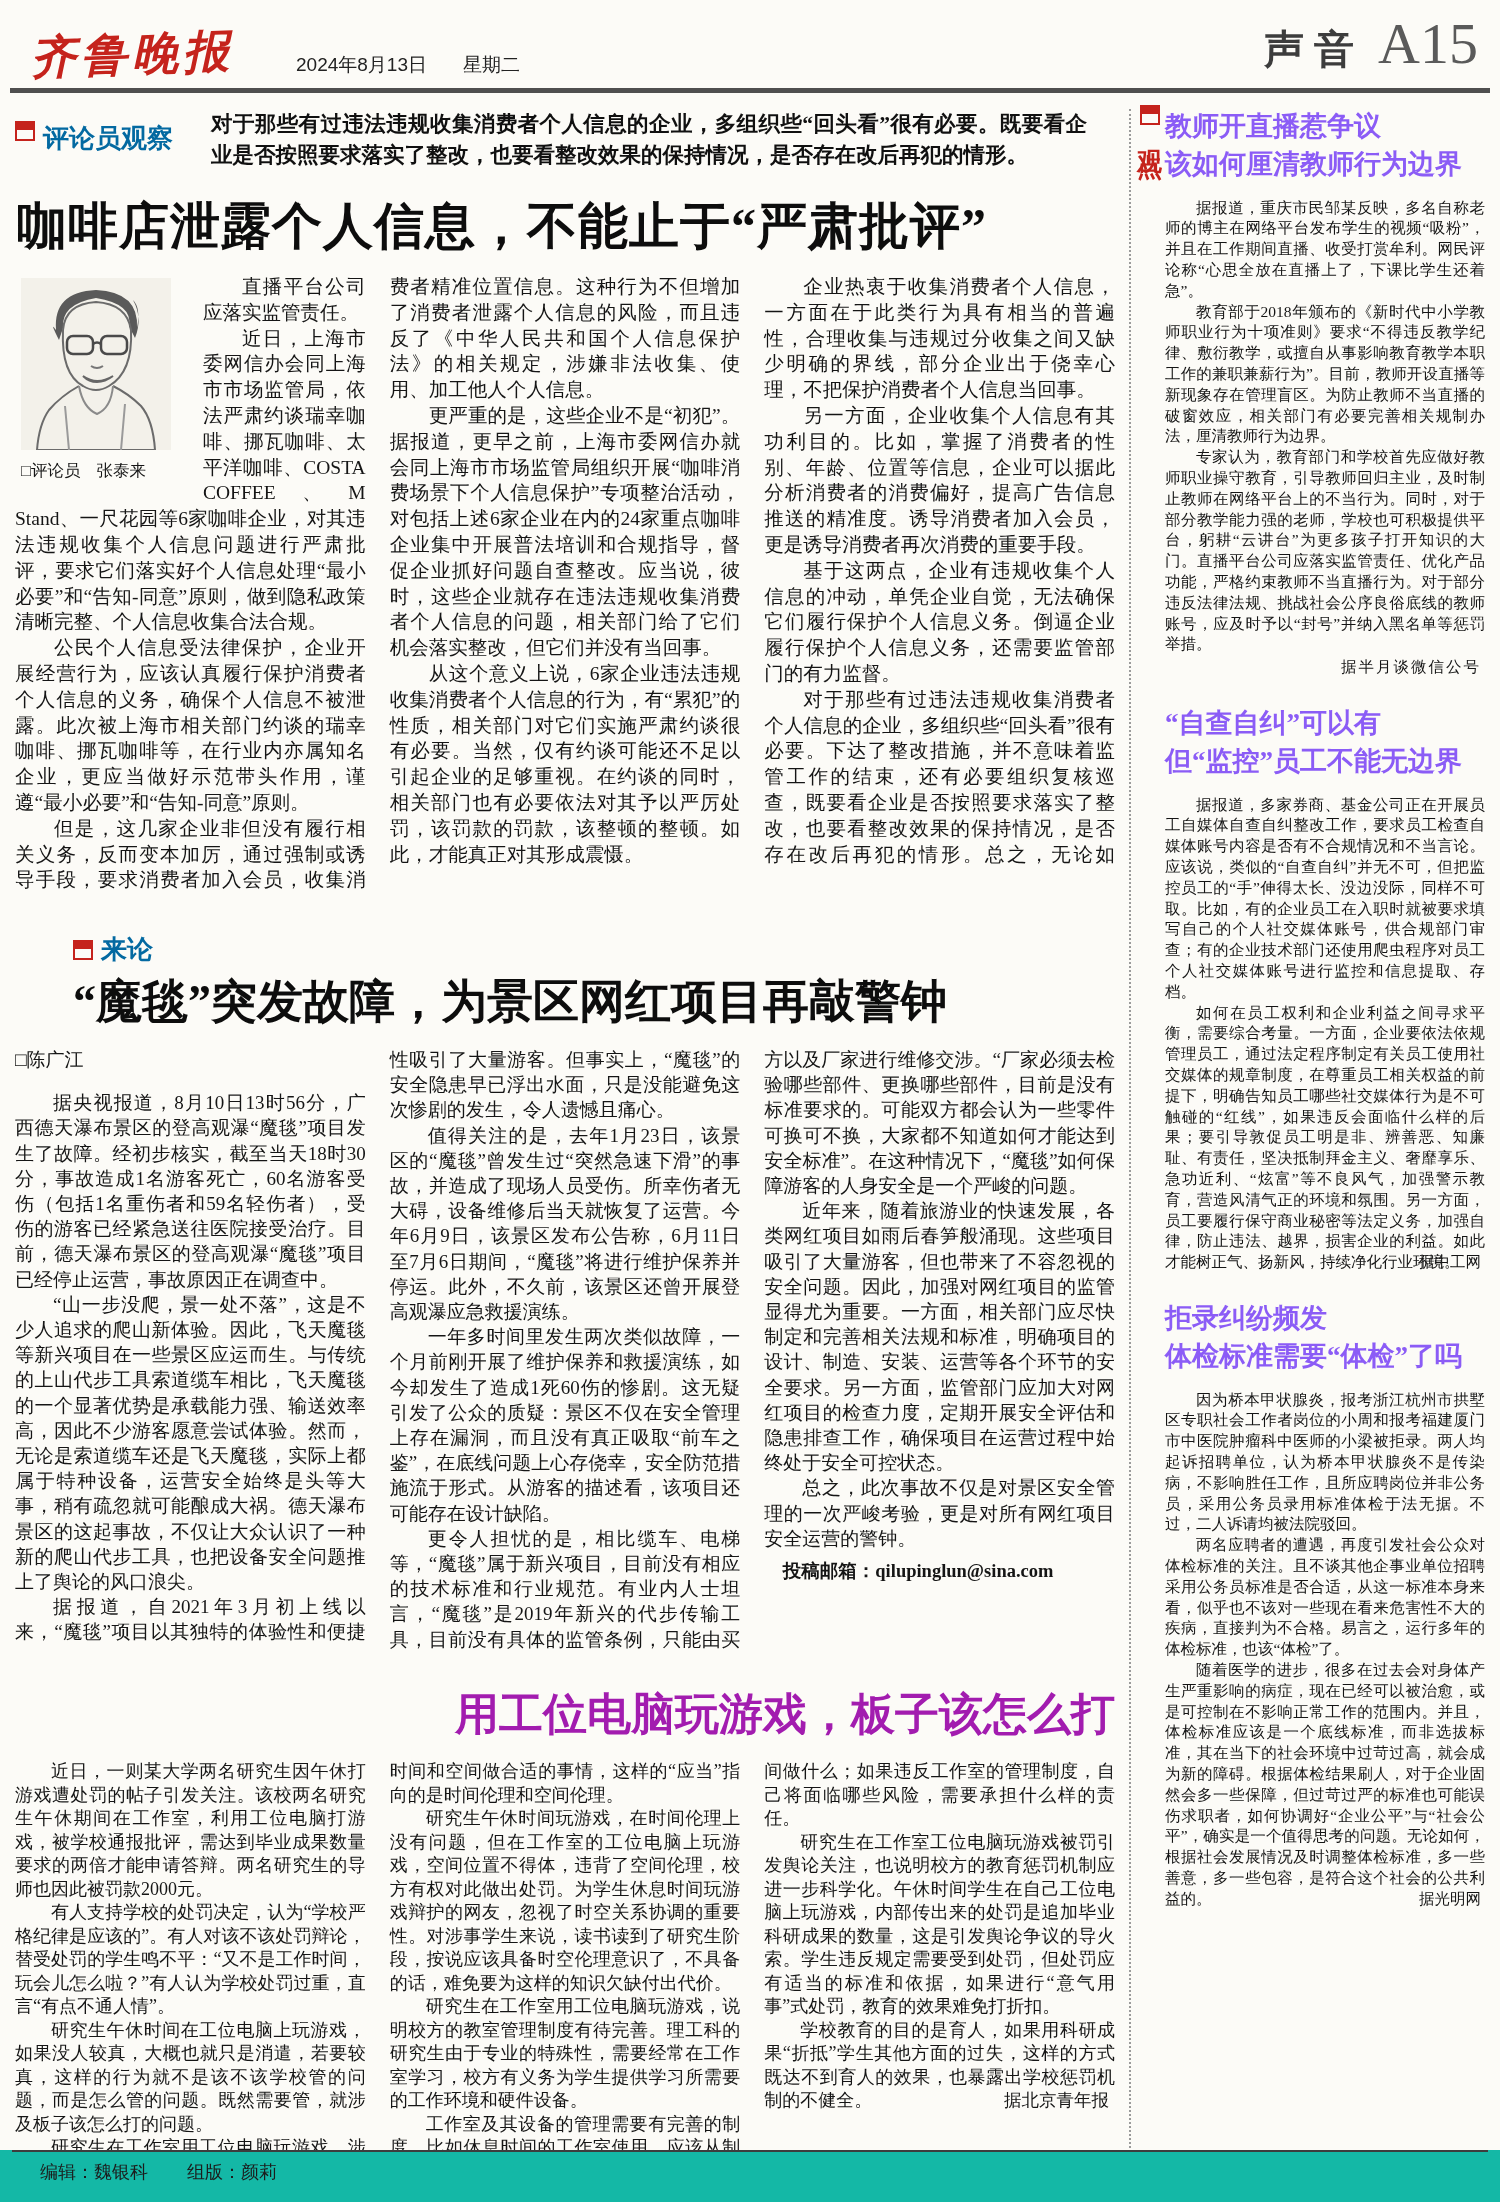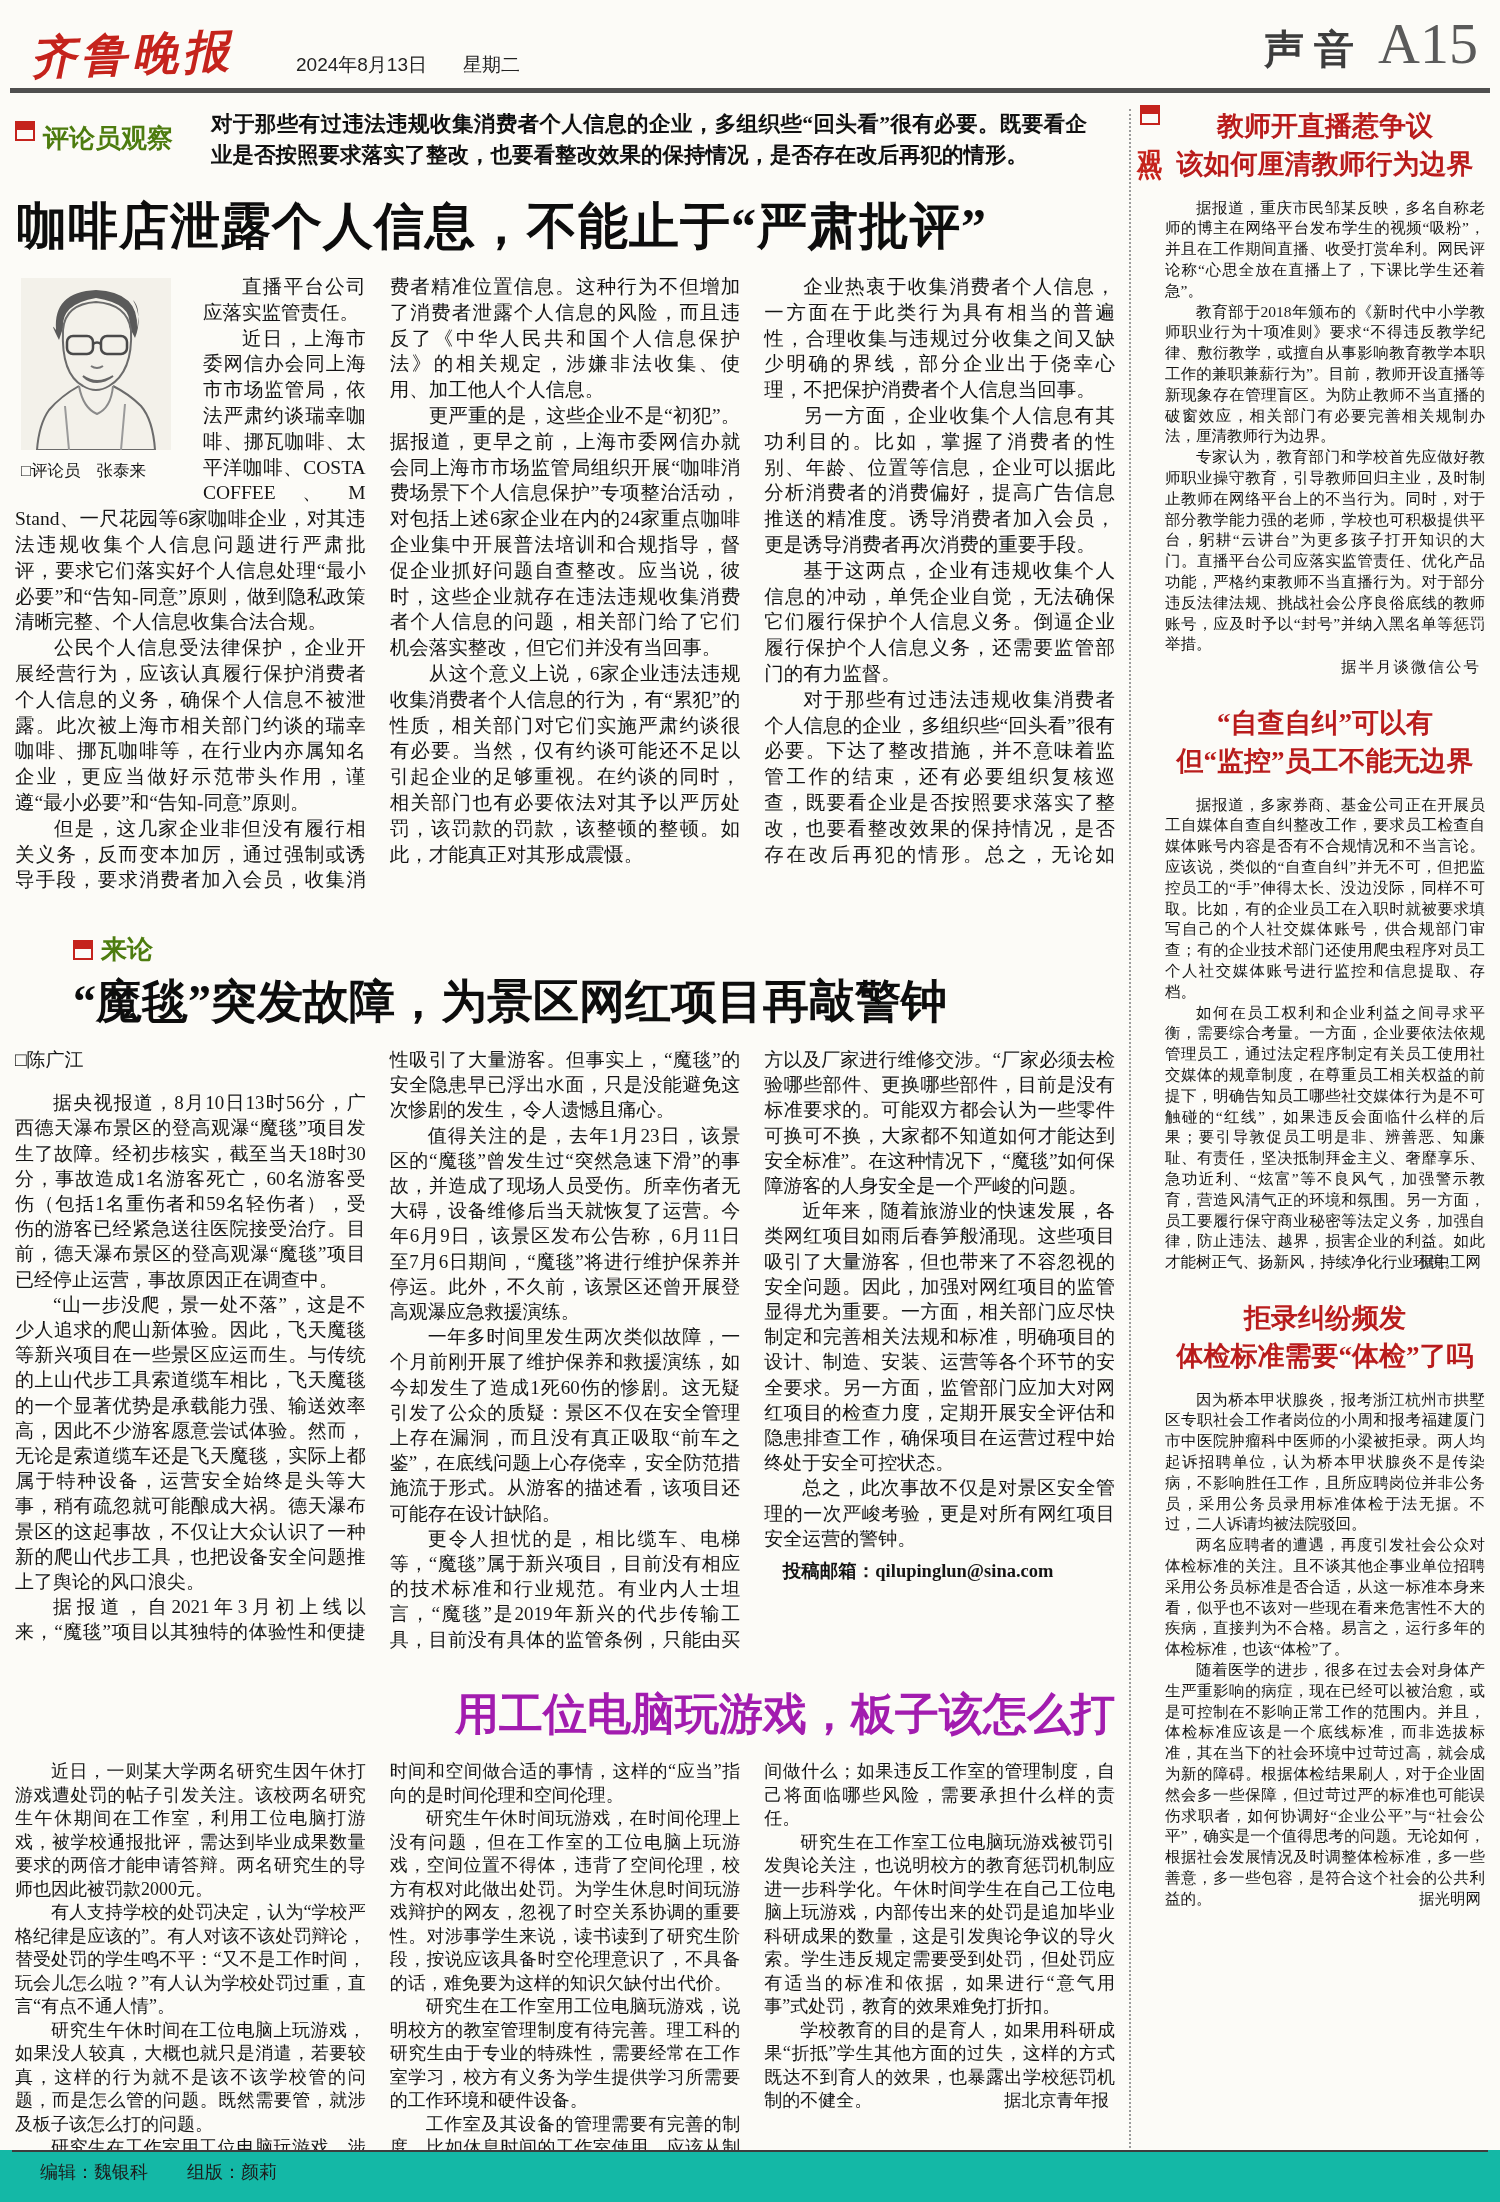--- a/index.html
+++ b/index.html
@@ -23,21 +23,21 @@
   .page-no { font-size:58px; font-weight:normal; color:#5a5a5a; margin-left:14px; }
   .mast-rule { height:5px; background:#4f4f4f; margin:0 10px; }
 
   
   .content { display:flex; padding:12px 15px 0 15px; }
   main { width:1100px; flex:0 0 1100px; }
   .vdiv { width:0; border-left:2px dotted #9a9a9a; margin:4px 12px 0 14px; }
   aside { flex:1; position:relative; padding-left:22px; padding-top:2px; }
 
   
-  .red-label { display:flex; align-items:center; color:#4d7c0f; font-weight:bold; }
+  .red-label { display:flex; align-items:center; color:#0369a1; font-weight:bold; }
   .sq { display:inline-block; width:20px; height:20px; border:2px solid #c5231c;
         background:linear-gradient(#c5231c 0 45%, transparent 45%); margin-right:8px; flex:0 0 auto; }
   .observer-row { display:flex; margin-top:4px; min-height:64px; }
   .observer-row .red-label { width:196px; font-size:26px; align-items:flex-start; padding-top:12px; }
   .intro {
     flex:1; font-weight:bold; font-size:21.5px; line-height:1.42; text-align:justify;
     color:#101010; padding-right:28px;
   }
 
   
@@ -61,21 +61,21 @@
   .byline2 { font-size:19px; margin-bottom:18px; }
   .mailbox { font-weight:bold; font-size:18.5px; margin-top:8px; text-indent:1em !important; }
   .src-main { text-align:right; margin-top:-23.5px; font-size:17.5px; padding-right:6px; }
 
   
   .op-label { position:absolute; left:-10px; top:0; display:flex; flex-direction:column;
               align-items:center; color:#c5231c; font-weight:bold; }
   .op-label .sq { margin:0 0 4px 0; }
   .op-label b { font-size:25px; writing-mode:vertical-rl; text-orientation:upright; letter-spacing:4px; }
   section.op { margin-bottom:26px; }
-  section.op h4 { text-align:center; font-size:27px; font-weight:900; line-height:1.42; margin-bottom:14px; color:#b91c1c; }
+  section.op h4 { text-align:left; font-size:27px; font-weight:900; line-height:1.42; margin-bottom:14px; color:#8b5cf6; }
   .op-body { font-size:15.5px; line-height:20.8px; text-align:justify; }
   .op-body p { text-indent:2em; }
   .src { text-align:right; font-size:15.5px; line-height:20.8px; padding-right:4px; }
   .src.pull { margin-top:-20.8px; }
   .src.own  { margin-top:2px; letter-spacing:2px; }
 
   
   footer { position:absolute; left:0; right:0; bottom:0; height:52px; background:#14b8a6; }
   .frule { height:2px; background:#3d3d3d; margin:0 12px; }
   .fline { padding:8px 0 0 40px; font-size:18px; color:#1c1c1c;

